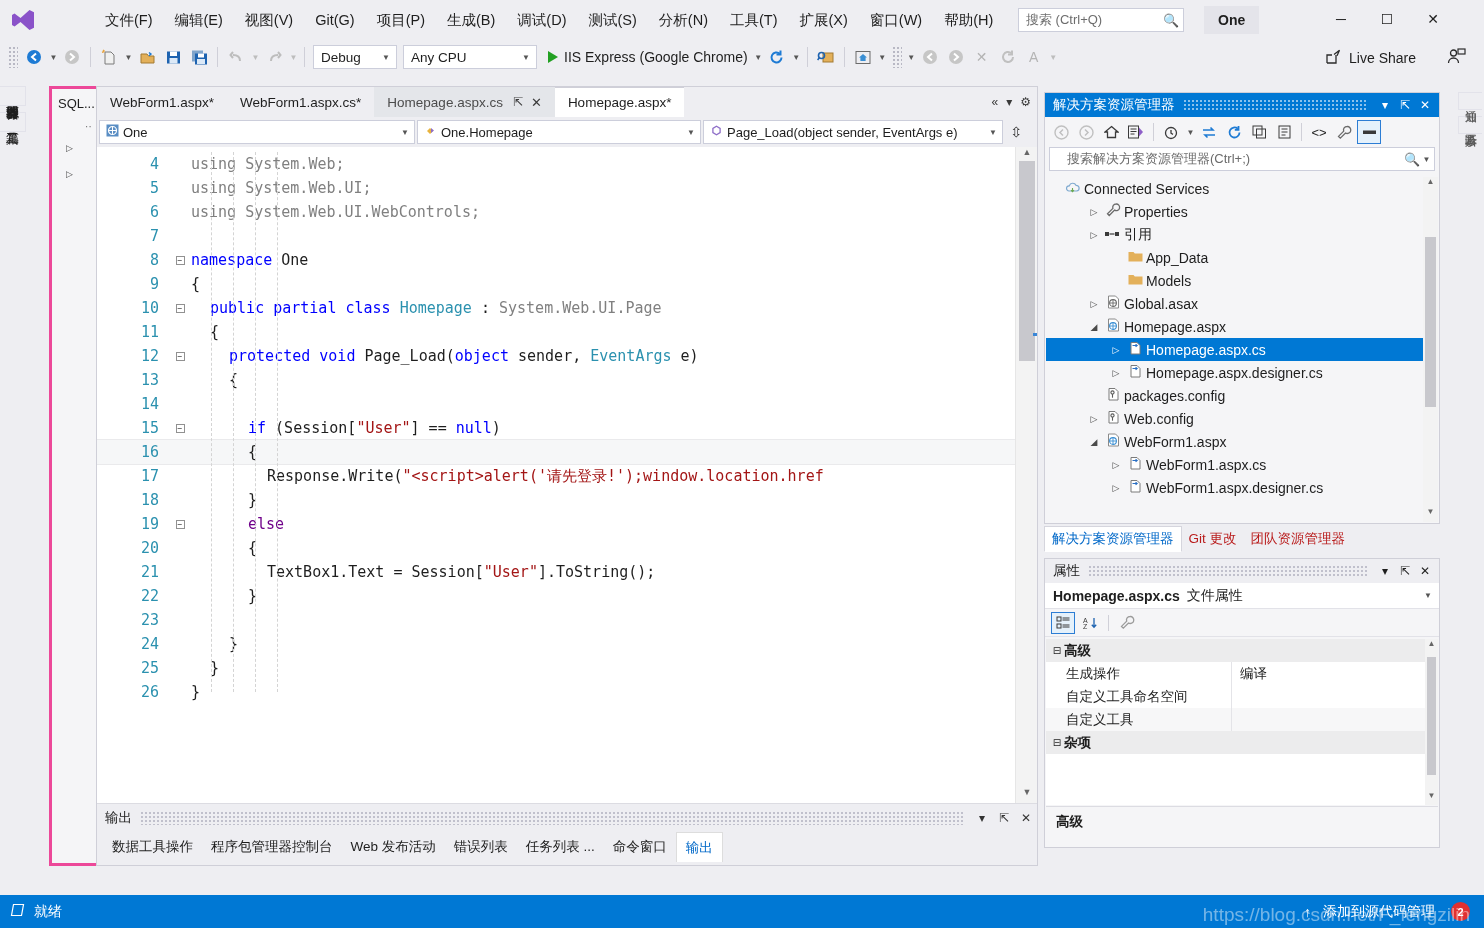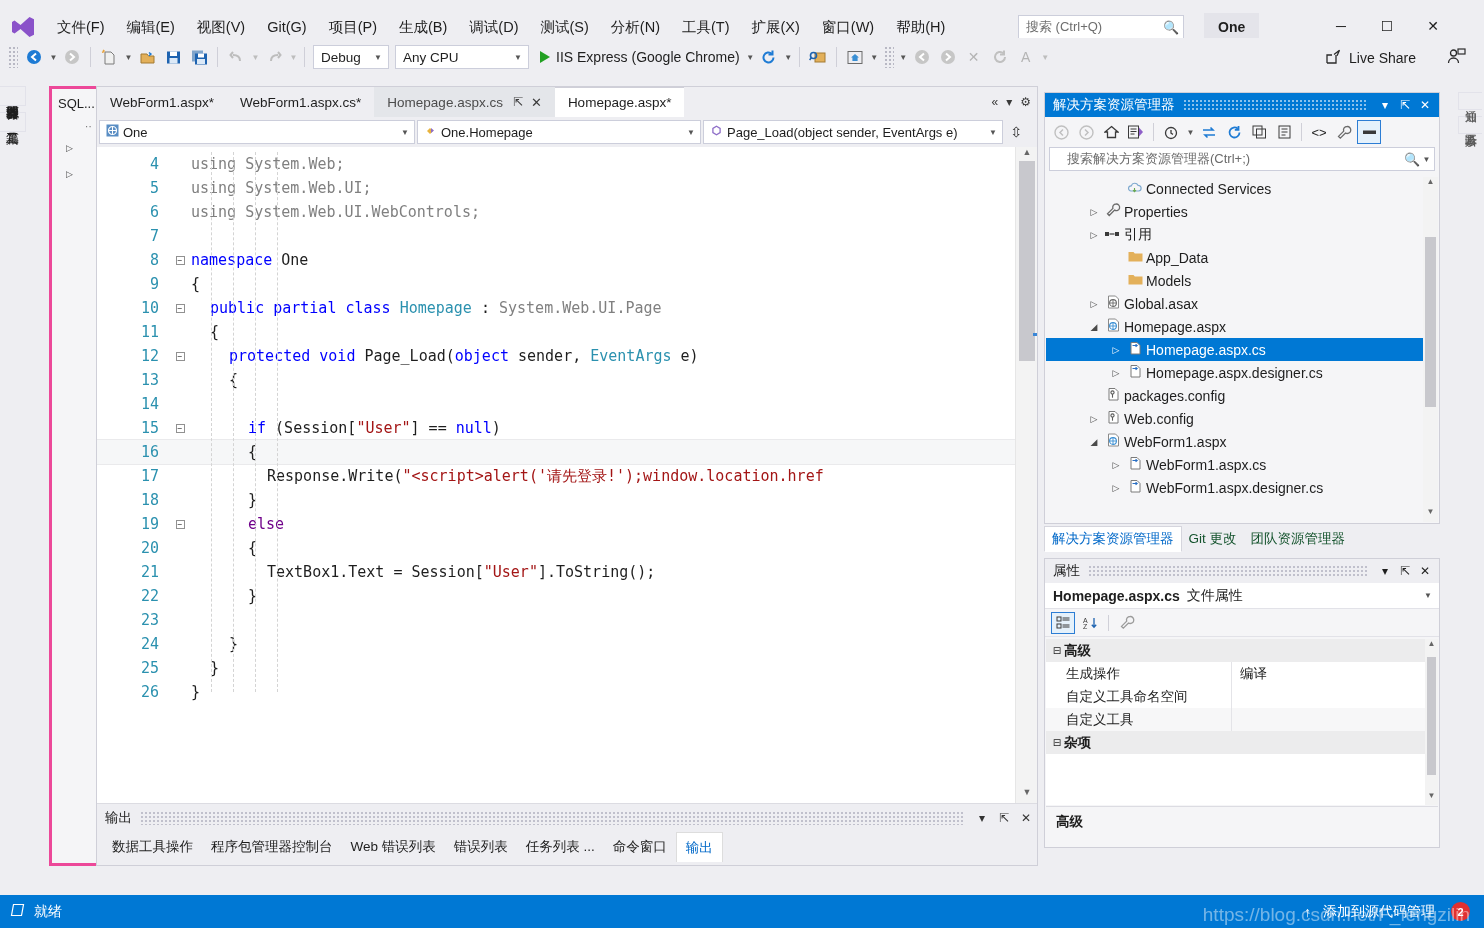--- a/index.html
+++ b/index.html
@@ -6,22 +6,22 @@
   html,body{
     width:1484px; height:928px;
     font-family:"Liberation Sans","DejaVu Sans",sans-serif;
     font-size:13px; color:#1e1e1e;
     background:#eeeef2; overflow:hidden;
   }
   #app{ position:relative; width:1484px; height:928px; background:#eeeef2; }
 
   
   .titlebar{
-    position:absolute; left:0; top:8px; width:1456px; height:38px;
-    background:#eeeef2; display:flex; align-items:center;
+    position:absolute; left:0; top:1px; width:1456px; height:38px;
+    background:#eeeef2; display:flex; align-items:center;gap:48px;
   }
   .vs-logo{ width:46px; height:38px; display:flex; align-items:center; justify-content:center; }
   .vs-logo svg{ display:block; }
   .menu{ display:flex; align-items:center; height:38px; }
   .menu-item{
     padding:5px 11px; font-size:14.5px; color:#1e1e1e; cursor:default;
     white-space:nowrap; line-height:18px;
   }
   .search-box{
     position:absolute; left:1018px; top:7px; width:166px; height:24px;
@@ -218,21 +218,21 @@
   .tr-row.sel{ background:#0078d4; color:#fff; }
   .tr-row .exp{ width:16px; text-align:center; font-size:9px; color:#4a4a4a; }
   .tr-row.sel .exp{ color:#fff; }
   .tr-row .ic{ width:22px; text-align:center; font-size:13px; }
   .se-vscroll{ position:absolute; right:1px; top:84px; bottom:1px; width:15px; background:#f3f3f3; }
   .se-vscroll .thumb{ position:absolute; left:2px; width:11px; top:60px; height:170px; background:#c8c8cd; }
   .se-vscroll .arrow{ position:absolute; left:0; width:15px; height:15px; text-align:center; font-size:8px; color:#666; }
   .se-vscroll .arrow.up{ top:0; } .se-vscroll .arrow.dn{ bottom:0; }
 
   .se-tabs{ position:absolute; left:1044px; top:526px; width:396px; height:26px; display:flex; align-items:stretch; }
-  .se-tab{ display:flex; align-items:center; padding:0 7px; font-size:13.5px; color:#14532d; white-space:nowrap; }
+  .se-tab{ display:flex; align-items:center; padding:0 7px; font-size:13.5px; color:#b91c1c; white-space:nowrap; }
   .se-tab.active{ background:#fff; color:#0068c8; border:1px solid #d5d5dd; border-bottom:1px solid #fff; }
 
   
   .pr{
     position:absolute; left:1044px; top:558px; width:396px; height:290px;
     background:#f5f5f7; border:1px solid #cfcfd8;
   }
   .pr-title{ height:24px; display:flex; align-items:center; padding:0 4px 0 8px; font-size:13.5px; background:#eeeef2; }
   .pr-title .dotted{ flex:1; height:12px; margin:0 8px;
     background-image:radial-gradient(#c0c0cc 42%, transparent 44%); background-size:4px 4px; }
@@ -382,21 +382,21 @@
     </div>
     <div class="caret dis">▼</div>
     <div class="tbtn dis">
       <svg width="17" height="17" viewBox="0 0 17 17">
           <path d="M5 12c0-4 3-6 7-6M12 3l2.5 3L12 9" stroke="#bdbdbd" stroke-width="2" fill="none"></path>
         </svg>
     </div>
     <div class="caret dis">▼</div>
     <div class="tsep"></div>
 
-    <div class="combo" style="width:76px">
+    <div class="combo" style="width:84px">
       <div class="lbl">Debug</div>
       <div class="cv">▼</div>
     </div>
     <div class="combo" style="width:134px">
       <div class="lbl">Any CPU</div>
       <div class="cv">▼</div>
     </div>
 
     <div class="runbtn">
       <div class="tri"></div>
@@ -587,21 +587,21 @@
       <div class="outhd">
         <div>输出</div>
         <div class="dotted"></div>
         <div class="ic">▾</div>
         <div class="ic">⇱</div>
         <div class="ic">✕</div>
       </div>
       <div class="outtabs">
         <div class="outtab">数据工具操作</div>
         <div class="outtab">程序包管理器控制台</div>
-        <div class="outtab">Web 错误列表</div>
+        <div class="outtab">Web 发布活动</div>
         <div class="outtab">错误列表</div>
         <div class="outtab">任务列表 ...</div>
         <div class="outtab">命令窗口</div>
         <div class="outtab active">输出</div>
       </div>
     </div>
   </div>
 
   <div class="se">
     <div class="se-title">
@@ -682,21 +682,21 @@
       </div>
     </div>
 
     <div class="se-search">
       <div class="ph">搜索解决方案资源管理器(Ctrl+;)</div>
       <div class="mag">🔍</div>
       <div class="cv">▼</div>
     </div>
 
     <div class="se-tree" id="se-tree">
-        <div class="tr-row" style="padding-left: 62px;">
+        <div class="tr-row" style="">
           <span class="exp"></span>
           <span class="ic"><svg width="16" height="13" viewBox="0 0 16 13">
               <path d="M4 10a2.6 2.6 0 0 1 .3-5.2A3.6 3.6 0 0 1 11 4.3 2.8 2.8 0 0 1 11.5 10z" fill="none" stroke="#7ea9cf" stroke-width="1.2"></path>
               <path d="M7.5 7v3.5M6 9.2l1.5 1.6L9 9.2" stroke="#6aa84f" stroke-width="1.1" fill="none"></path>
             </svg></span>
           <span>Connected Services</span>
         </div>
         <div class="tr-row" style="padding-left: 40px;">
           <span class="exp">▷</span>
           <span class="ic"><svg width="15" height="14" viewBox="0 0 15 14">

